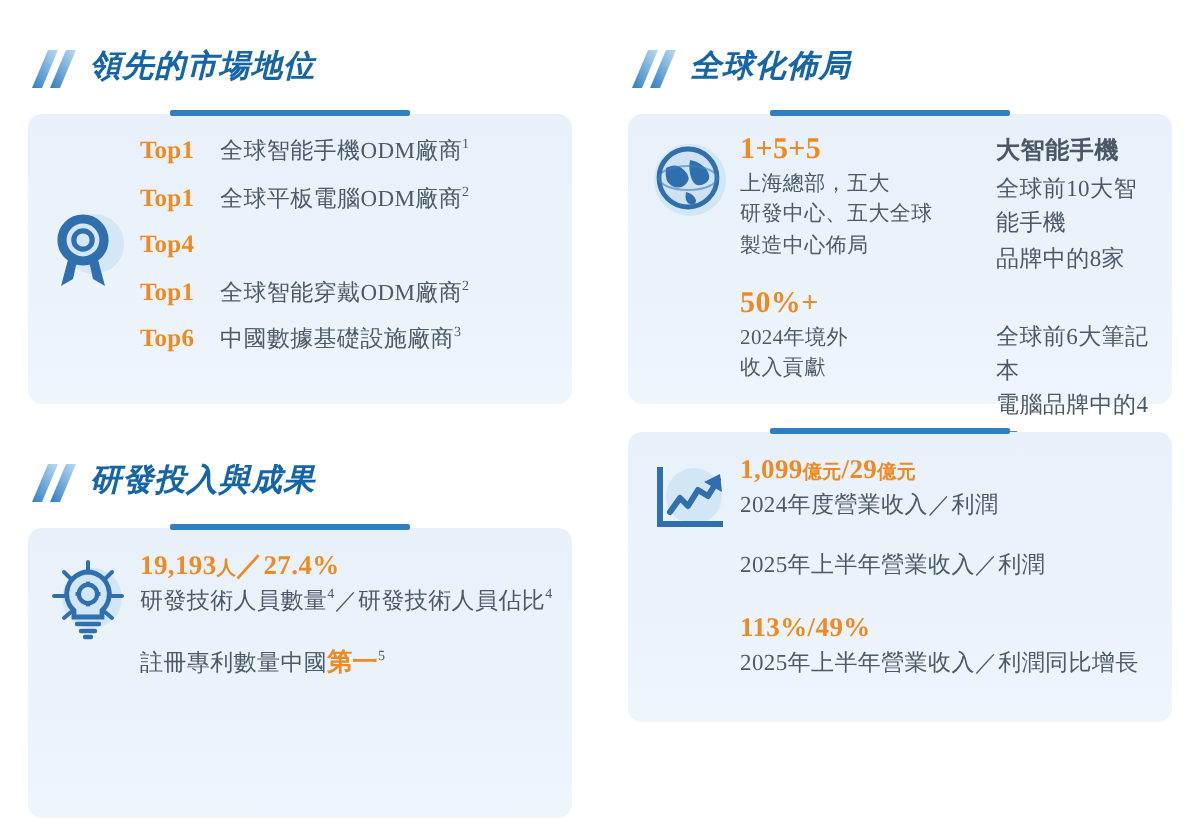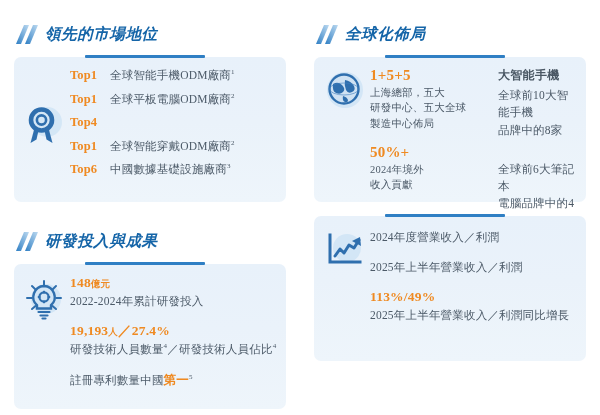--- a/index.html
+++ b/index.html
@@ -333,24 +333,20 @@
             <g fill="#2f6fae">
               <rect x="18" y="11.8" width="2" height="2.6"></rect>
                 <rect x="18" y="21.6" width="2" height="2.6"></rect>
               <rect x="12.8" y="17" width="2.6" height="2"></rect>
                 <rect x="22.6" y="17" width="2.6" height="2"></rect>
             </g>
           </svg>
         </div>
         <div class="stack">
           <div class="stat">
-            <div class="s-val"><span>148</span><span class="unit">億元</span></div>
-            <div class="s-sub">2022-2024年累計研發投入</div>
-          </div>
-          <div class="stat">
             <div class="s-val"><span>19,193</span><span class="unit">人</span><span>／27.4%</span></div>
             <div class="s-sub"><span>研發技術人員數量</span><sup>4</sup><span>／研發技術人員佔比</span><sup>4</sup></div>
           </div>
           <div class="patent">
             <span>註冊專利數量中國</span><span class="hl">第一</span><sup>5</sup>
           </div>
         </div>
       </div>
     </div>
   </div>
@@ -362,20 +358,21 @@
         <div class="icon-wrap" style="padding-top:6px">
           <svg width="42" height="40" viewBox="0 0 42 40">
             <circle cx="23" cy="17" r="14" fill="#d3e6f6"></circle>
             <path d="M6 4 v27 h30" fill="none" stroke="#2f6fae" stroke-width="3" stroke-linecap="square"></path>
             <polyline points="11,25 16,18 20,22 25,14 30,17 35,9" fill="none" stroke="#2f6fae" stroke-width="3" stroke-linejoin="round" stroke-linecap="round"></polyline>
             <polygon points="36,6 37,15 28,10" fill="#2f6fae"></polygon>
           </svg>
         </div>
         <div class="stack">
           <div class="stat">
+            <div class="s-val"><span>1,099</span><span class="unit">億元</span><span>/29</span><span class="unit">億元</span></div>
             <div class="s-sub">2024年度營業收入／利潤</div>
           </div>
           <div class="stat">
             <div class="s-sub">2025年上半年營業收入／利潤</div>
           </div>
           <div class="stat">
             <div class="s-val"><span>113%/49%</span></div>
             <div class="s-sub">2025年上半年營業收入／利潤同比增長</div>
           </div>
         </div>

